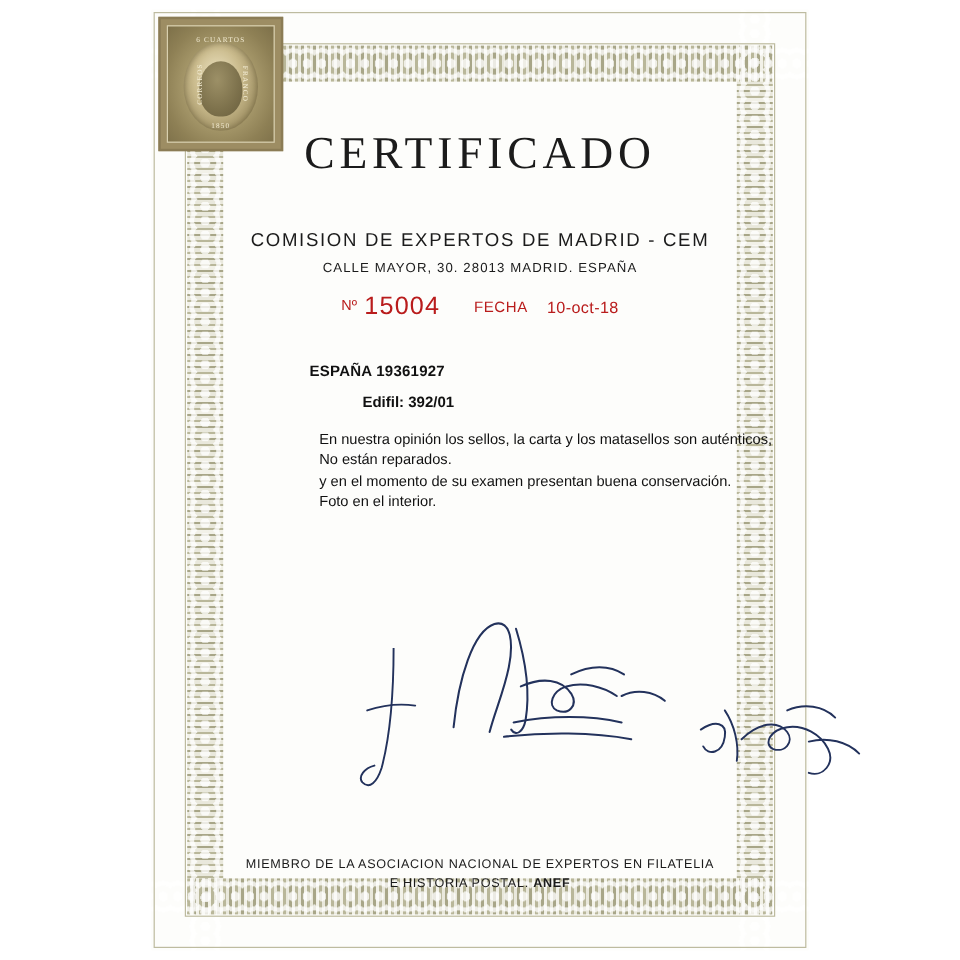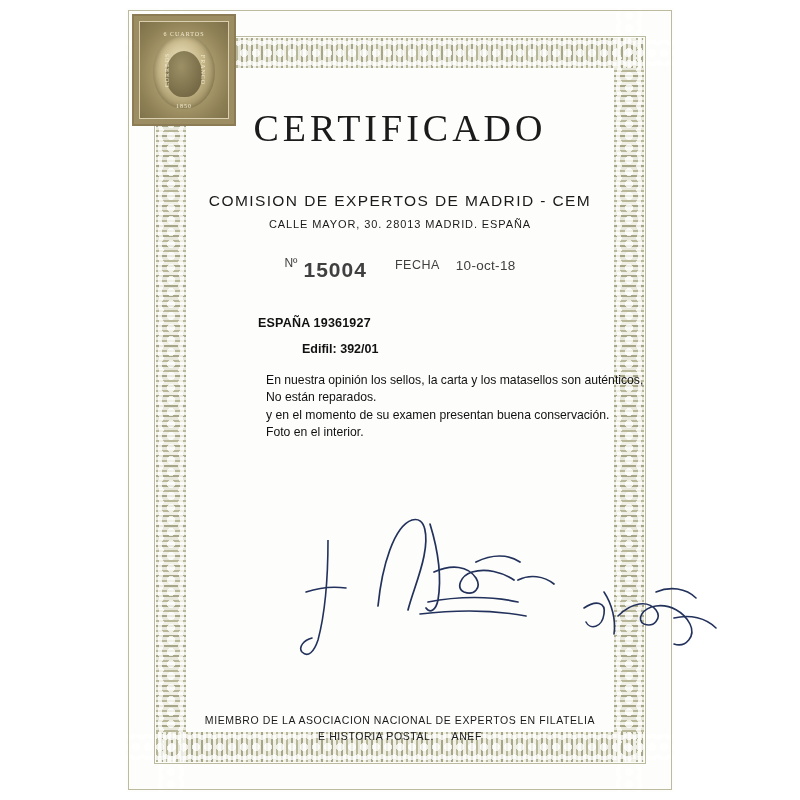--- a/index.html
+++ b/index.html
@@ -186,33 +186,33 @@
     text-align: center;
     margin-top: 8px;
     font-size: 11px;
     letter-spacing: .9px;
     color: #1b1b1b;
   }
 
   .numline {
     display: flex;
     justify-content: center;
-    align-items: flex-start;
+    align-items: center;
     gap: 6px;
-    margin-top: 28px;
-    color: #404040;
+    margin-top: 14px;
+    color: #b91c1c;
   }
   .numline .lbl-n {
     font-size: 12px;
     position: relative;
     top: -2px;
   }
   .numline .num {
     font-size: 21px;
-    font-weight: 700;
+    font-weight: 400;
     letter-spacing: 1px;
     margin-right: 22px;
   }
   .numline .lbl-fecha {
     font-size: 12.5px;
     letter-spacing: .5px;
   }
   .numline .fecha {
     font-size: 13.5px;
     margin-left: 10px;
@@ -274,22 +274,21 @@
   .footer .l1 {
     font-size: 10.5px;
     letter-spacing: .6px;
   }
   .footer .l2 {
     font-size: 10.5px;
     letter-spacing: .6px;
     margin-top: 4px;
   }
   .footer .anef {
-    font-weight: 400;
-    padding-left: 14px;
+    font-weight: 700;
   }
 </style>
 </head>
 <body>
 
 <div class="page">
 
   <div class="certificate">
 
     <div class="border-frame"></div>

